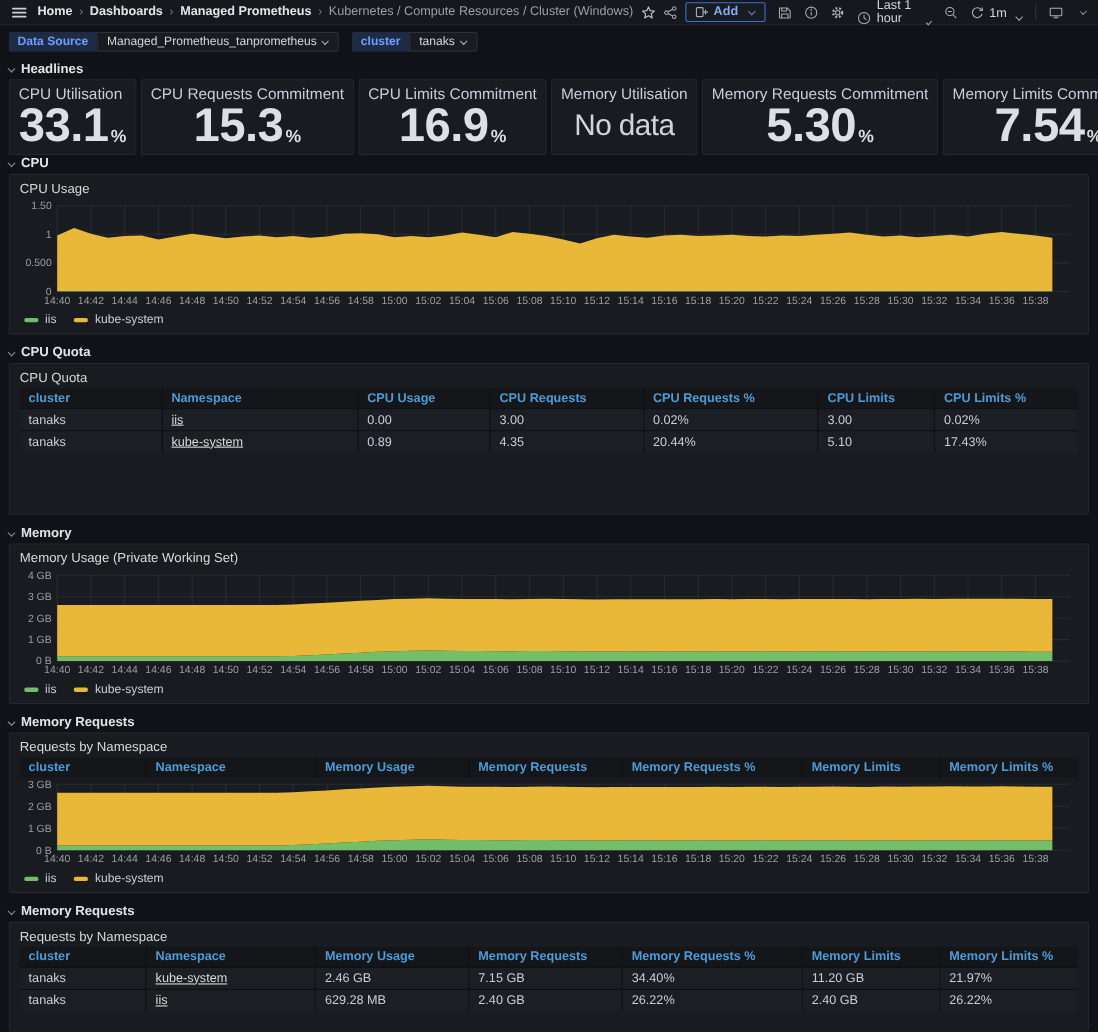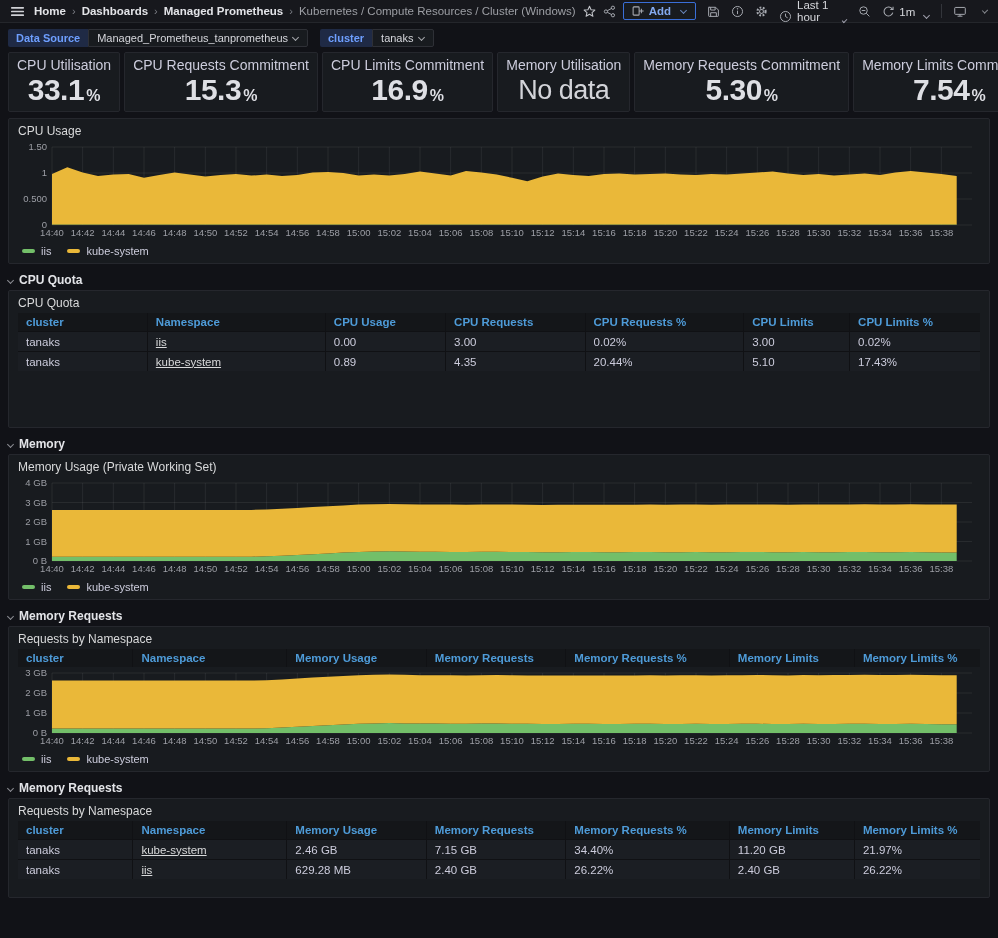--- a/index.html
+++ b/index.html
@@ -43,21 +43,21 @@
   .row-header { display:flex; align-items:center; gap:6px; height:20px; color:#e3e4e8;
                 font-weight:700; font-size:12px; cursor:pointer; }
   .row-header .chev { color:#b5b7bd; margin:0; }
 
   .stats-grid { display:grid; grid-template-columns:repeat(6,1fr); gap:4px; height:60px; margin-bottom:6px; }
   .stat { background:#181b1f; border:1px solid #25272d; border-radius:2px; padding:4px 8px;
           display:flex; flex-direction:column; }
   .stat .t { font-size:14px; color:#ccccdc; white-space:nowrap; overflow:hidden; }
   .stat .v { flex:1; display:flex; align-items:center; justify-content:center; line-height:1;
              color:#dedfe4; font-weight:600; }
-  .stat .num { font-size:30px; letter-spacing:-0.5px; }
+  .stat .num { font-size:43px; letter-spacing:-0.5px; }
   .stat .num.nodata { font-size:27px; font-weight:500; color:#d3d4d9; }
   .stat .suf { font-size:16px; margin-left:2px; align-self:flex-end; padding-bottom:3px; }
 
   .panel { background:#181b1f; border:1px solid #25272d; border-radius:2px;
            padding:5px 9px; margin-bottom:6px; }
   .panel-title { font-size:12px; color:#d8d9da; height:17px; }
   .chart { width:100%; }
   .chart text.ax { fill:#9d9fa6; font-size:9.5px; font-family:"Liberation Sans","DejaVu Sans",sans-serif; }
   .legend { display:flex; gap:16px; align-items:center; padding:3px 0 0 4px; font-size:11px; color:#ccccdc; height:18px; }
   .legend-item { display:flex; align-items:center; cursor:pointer; }
@@ -197,20 +197,24 @@
     <span class="var-label">cluster</span>
     <span class="var-value">
       <span>tanaks</span>
       <span class="chev sm"></span>
     </span>
   </div>
 </div>
 
 <div class="dash">
 
+  <div class="row-header">
+    <span class="chev sm"></span>
+    <span>Headlines</span>
+  </div>
 
   <div class="stats-grid" id="stats">
       <div class="stat">
         <div class="t">CPU Utilisation</div>
         <div class="v">
           <span class="num">33.1</span>
           <span class="suf">%</span>
         </div>
       </div>
       <div class="stat">
@@ -242,20 +246,24 @@
       </div>
       <div class="stat">
         <div class="t">Memory Limits Commitment</div>
         <div class="v">
           <span class="num">7.54</span>
           <span class="suf">%</span>
         </div>
       </div>
     </div>
 
+  <div class="row-header">
+    <span class="chev sm"></span>
+    <span>CPU</span>
+  </div>
 
   <div class="panel">
     <div class="panel-title">CPU Usage</div>
     <svg class="chart" height="99" viewBox="0 0 962 99">
         <line x1="34" y1="6" x2="34" y2="84" stroke="rgba(255,255,255,0.07)" stroke-width="1"></line>
         <text x="34" y="95" text-anchor="middle" class="ax">14:40</text>
         <line x1="64.66666666666667" y1="6" x2="64.66666666666667" y2="84" stroke="rgba(255,255,255,0.07)" stroke-width="1"></line>
         <text x="64.66666666666667" y="95" text-anchor="middle" class="ax">14:42</text>
         <line x1="95.33333333333334" y1="6" x2="95.33333333333334" y2="84" stroke="rgba(255,255,255,0.07)" stroke-width="1"></line>
         <text x="95.33333333333334" y="95" text-anchor="middle" class="ax">14:44</text>

